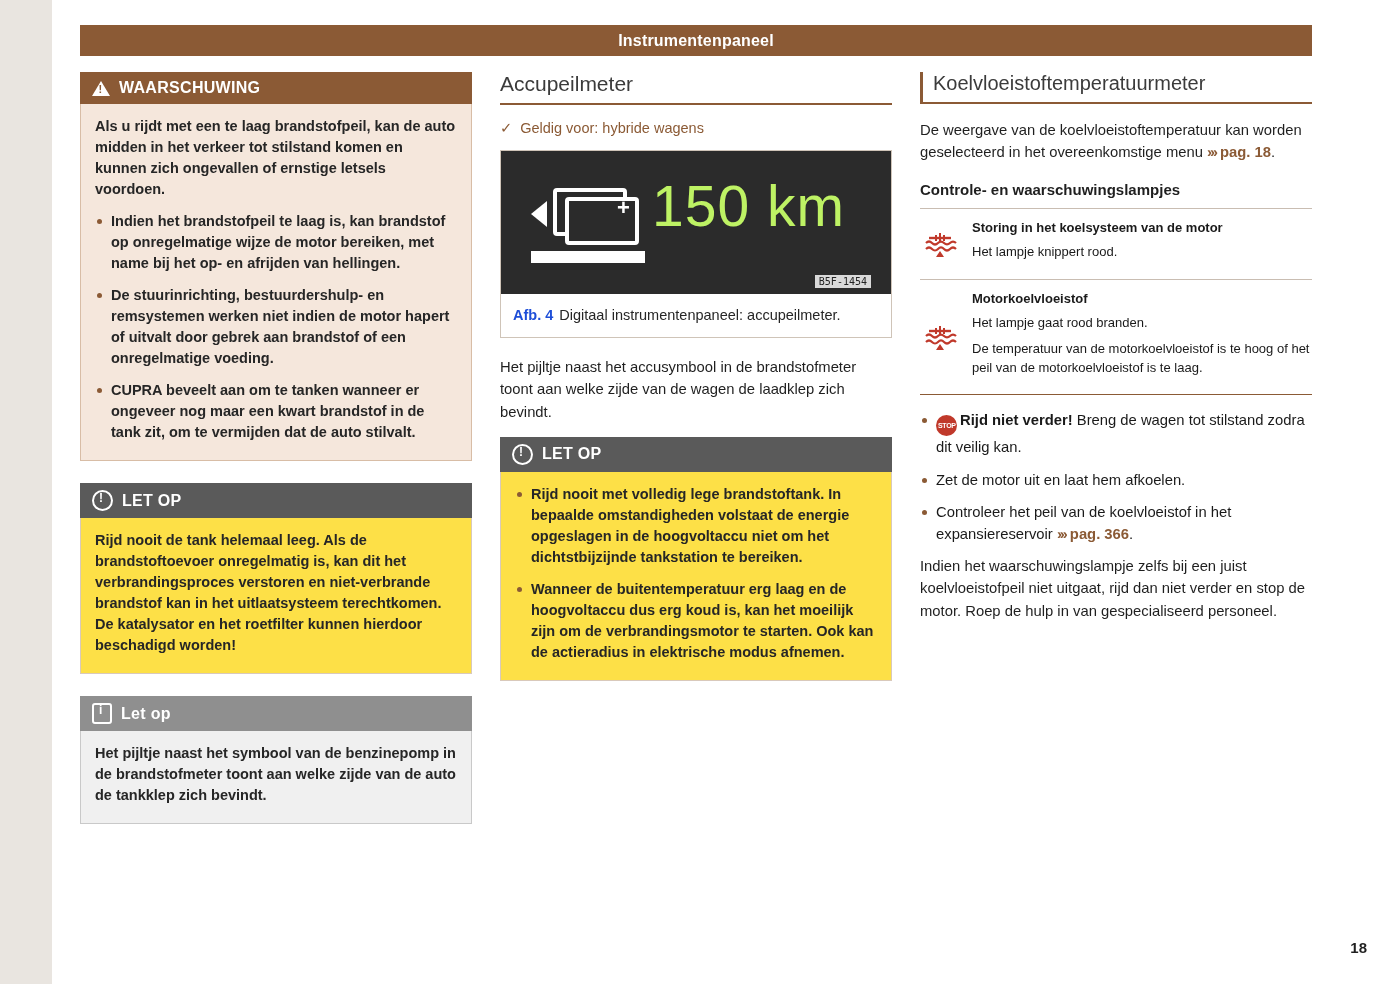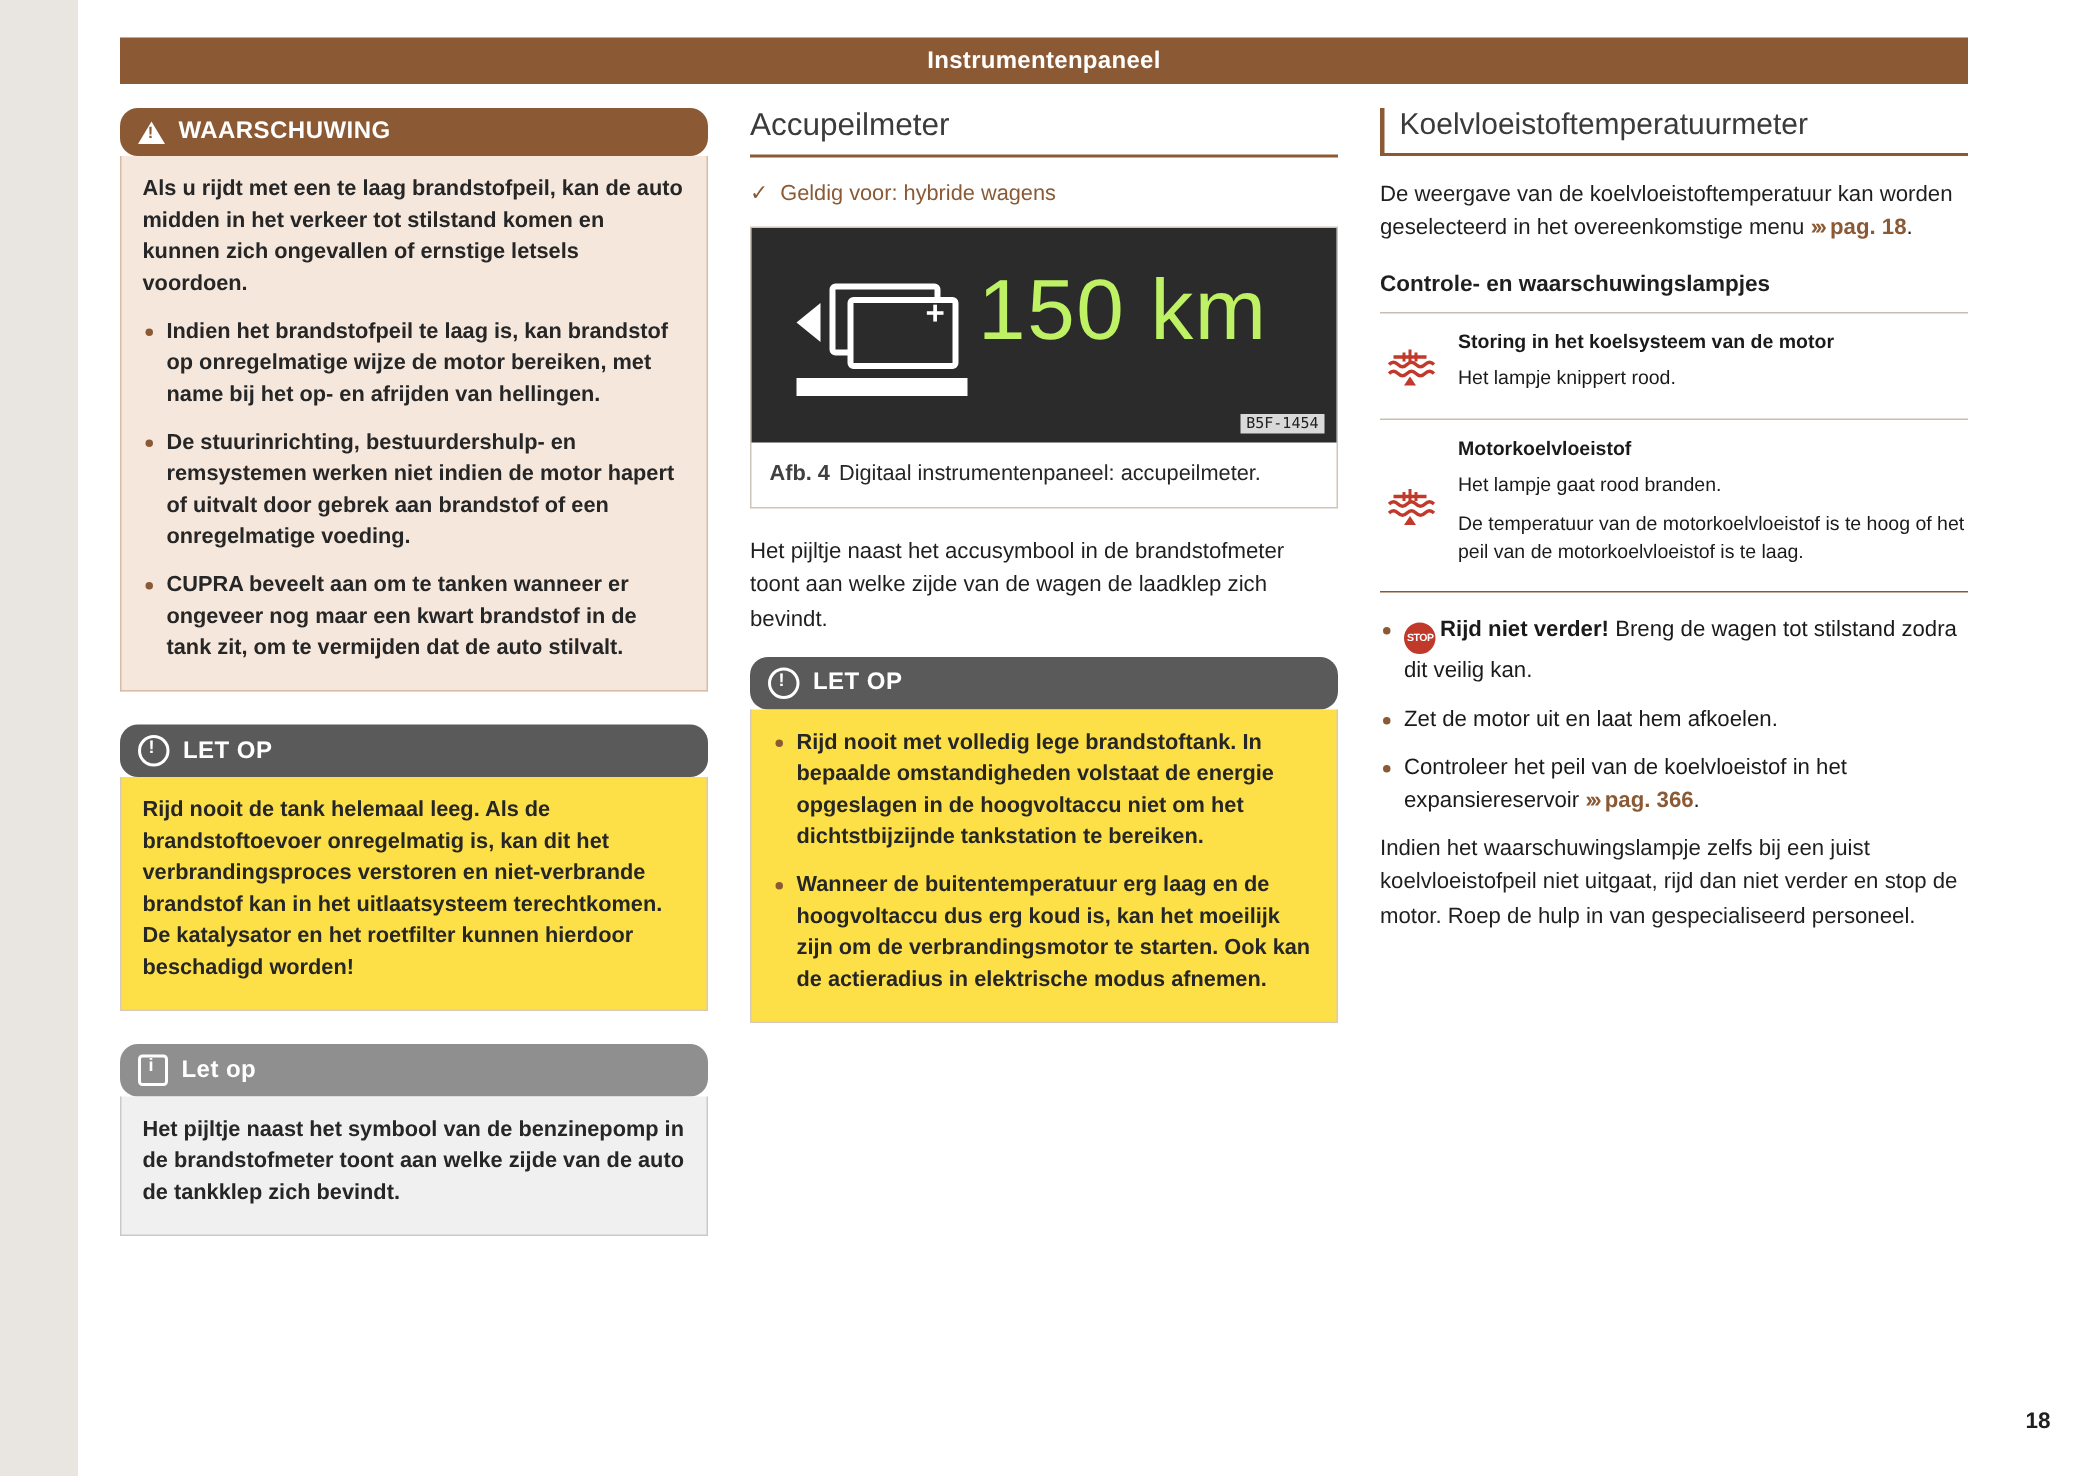--- a/index.html
+++ b/index.html
@@ -70,21 +70,20 @@
   .box { margin-bottom: 22px; }
   .box-title {
     display: flex;
     align-items: center;
     gap: 9px;
     padding: 7px 12px;
     font-size: 16px;
     font-weight: bold;
     color: #ffffff;
     letter-spacing: .3px;
-    border-radius: 12px;
   }
   .box-title.warn { background: #8b5a35; text-transform: uppercase; }
   .box-title.note { background: #5a5a5a; }
   .box-title.info { background: #8f8f8f; font-weight: bold; text-transform: none; }
   .box-body {
     border: 1px solid #cfc4b8;
     border-top: none;
     padding: 12px 14px 6px 14px;
     font-size: 14.5px;
     line-height: 1.45;
@@ -243,36 +242,36 @@
     position: absolute;
     right: 46px;
     top: 22px;
     color: #bef264;
     font-size: 57px;
     letter-spacing: 1px;
     margin-left: 21px;
   }
   .figure-code {
     position: absolute;
-    right: 8px;
+    right: 20px;
     bottom: 6px;
     background: #d9d9d9;
     color: #222;
     font-size: 10px;
     padding: 1px 4px;
     font-family: "DejaVu Sans Mono", monospace;
   }
   .figure-cap {
     padding: 11px 12px 12px 12px;
     font-size: 14.5px;
     line-height: 1.4;
     color: #262626;
   }
   .figure-cap .afb {
-    color: #404040;
+    color: #1d4ed8;
     font-weight: bold;
     margin-right: 6px;
   }
   .para {
     font-size: 14.8px;
     line-height: 1.5;
     margin: 0 0 14px 0;
     color: #1f1f1f;
   }
   .ref {

